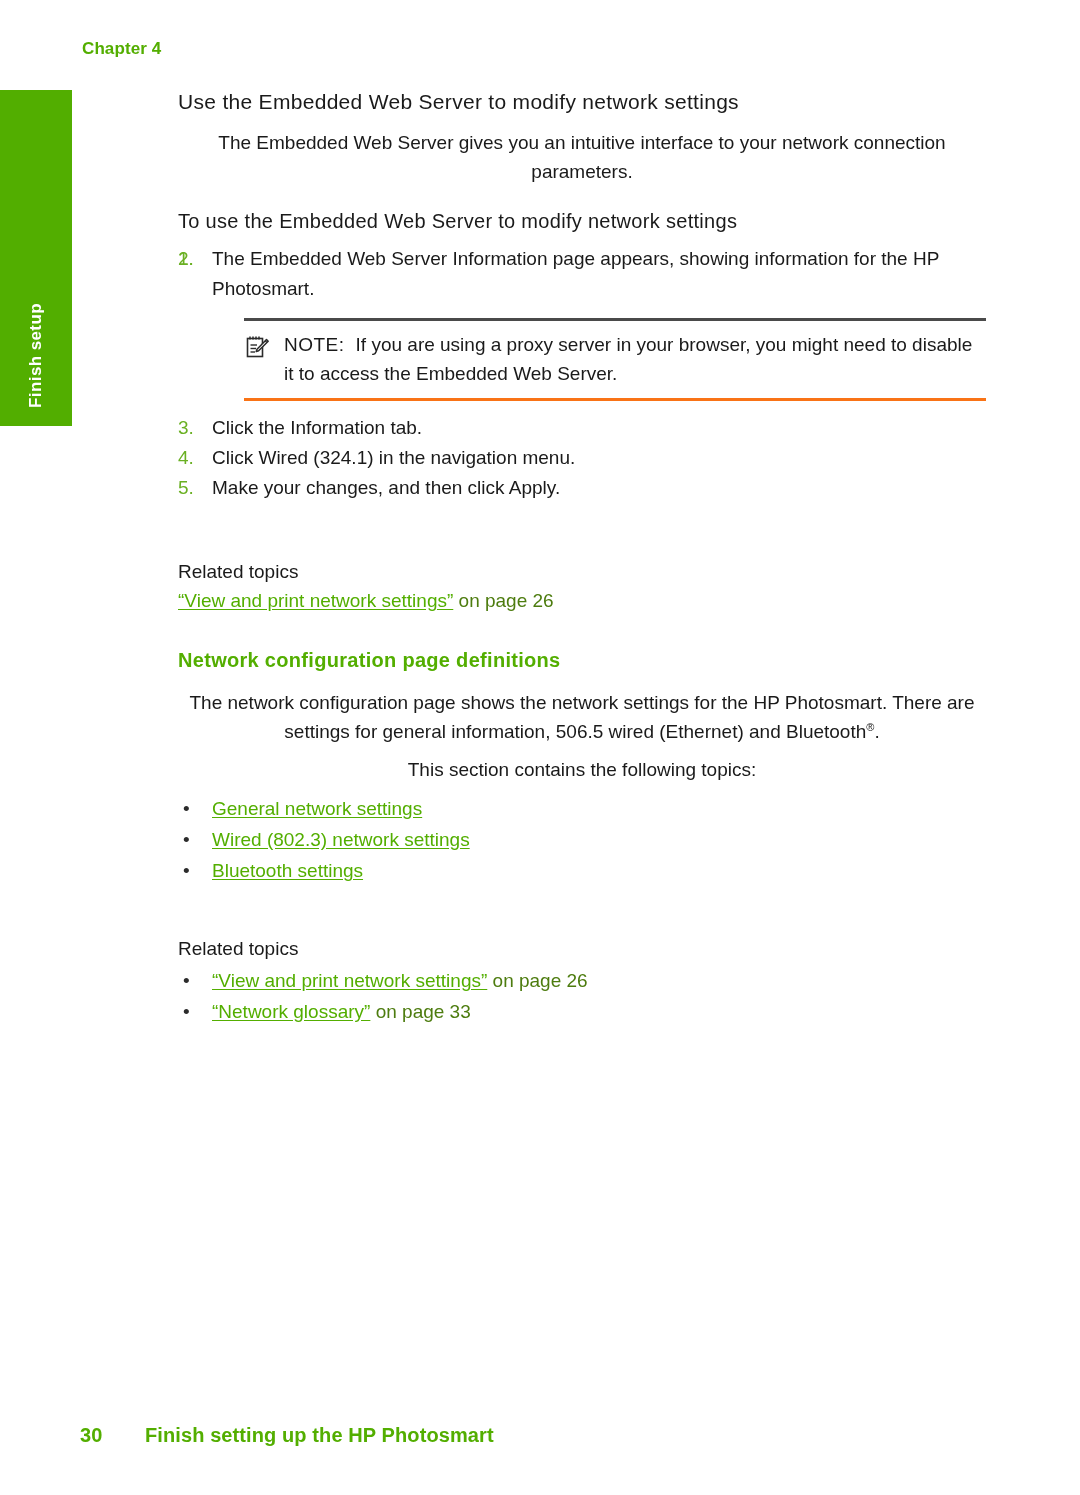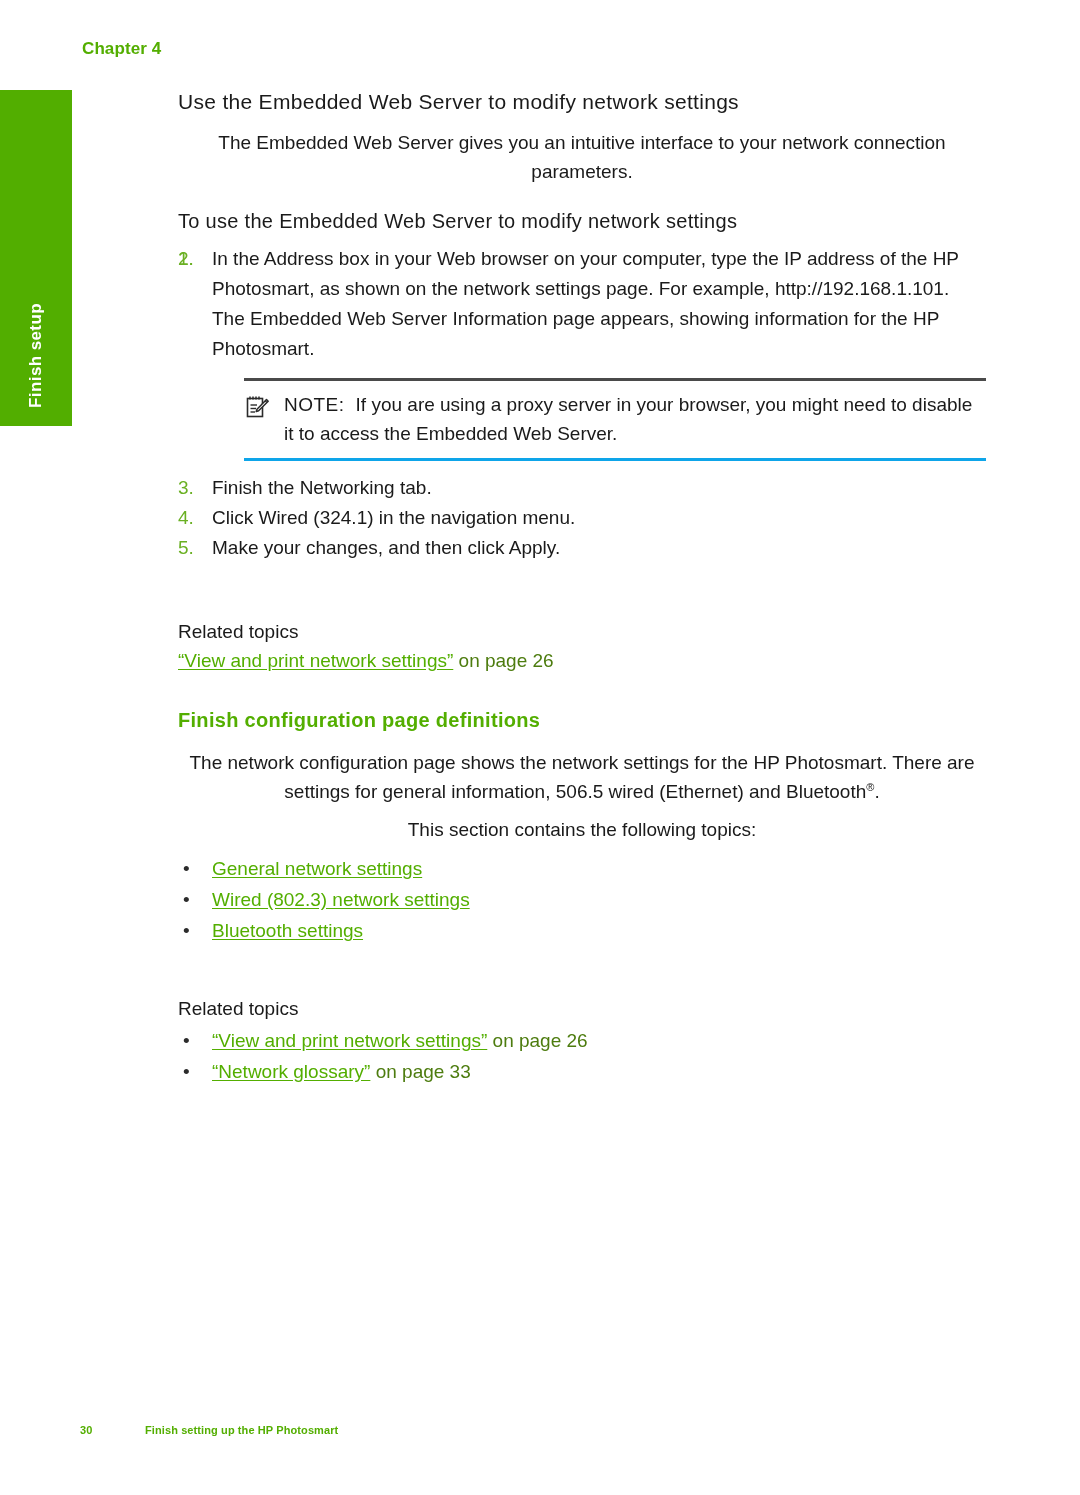--- a/index.html
+++ b/index.html
@@ -127,21 +127,21 @@
     line-height: 30px;
     color: #1a1a1a;
   }
 
   
   .note {
     position: relative;
     margin-left: 66px;
     width: 742px;
     border-top: 3px solid #4a4a4a;
-    border-bottom: 3px solid #0ea5e9;
+    border-bottom: 3px solid #f97316;
     padding: 9px 0 10px 0;
   }
   .note-row {
     position: relative;
     padding-left: 40px;
   }
   .note-icon {
     position: absolute;
     left: 0px;
     top: 4px;
@@ -200,21 +200,21 @@
     font-size: 11px;
     vertical-align: super;
     line-height: 0;
   }
 
   
   .footer {
     position: absolute;
     left: 80px;
     top: 1424px;
-    font-size: 11px;
+    font-size: 20px;
     font-weight: 600;
     color: #53ae00;
     letter-spacing: 0.1px;
     white-space: nowrap;
   }
   .footer .pgnum { display: inline-block; width: 65px; }
 </style>
 </head>
 <body>
 
@@ -237,21 +237,20 @@
     <div style="height:22px"></div>
     <div class="h3">To use the Embedded Web Server to modify network settings</div>
 
     <div style="height:10px"></div>
     <ol class="olist">
       <li>
         <span class="num">1.</span>
       </li>
       <li>
         <span class="num">2.</span>
-        <span>In the Address box in your Web browser on your computer, type the IP address of the HP Photosmart, as shown on the network settings page. For example, http://192.168.1.101.</span>
         <div class="sub-para">The Embedded Web Server Information page appears, showing information for the HP Photosmart.</div>
       </li>
     </ol>
 
     <div style="height:14px"></div>
     <div class="note">
       <div class="note-row">
         <span class="note-icon">
           <svg viewBox="0 0 26 26" width="26" height="26" aria-hidden="true">
             <rect x="3.5" y="4.5" width="15" height="18" fill="#ffffff" stroke="#2b2b2b" stroke-width="1.6"></rect>
@@ -269,40 +268,40 @@
         <div class="note-text">
           <span class="note-kw">NOTE:</span><span class="note-gap"></span><span>If you are using a proxy server in your browser, you might need to disable it to access the Embedded Web Server.</span>
         </div>
       </div>
     </div>
 
     <div style="height:12px"></div>
     <ol class="olist">
       <li>
         <span class="num">3.</span>
-        <span>Finish the Networking tab.</span>
+        <span>Click the Information tab.</span>
       </li>
       <li>
         <span class="num">4.</span>
         <span>Click Wired (324.1) in the navigation menu.</span>
       </li>
       <li>
         <span class="num">5.</span>
         <span>Make your changes, and then click Apply.</span>
       </li>
     </ol>
 
     <div style="height:33px"></div>
     <div class="related-label">Related topics</div>
     <div class="xlink-line">
       <a href="#" class="xlink">“View and print network settings”</a><span class="xsuffix"> on page 26</span>
     </div>
 
     <div style="height:32px"></div>
-    <div class="h-section">Finish configuration page definitions</div>
+    <div class="h-section">Network configuration page definitions</div>
 
     <div style="height:15px"></div>
     <div class="para"><span>The network configuration page shows the network settings for the HP Photosmart. There are settings for general information, 506.5 wired (Ethernet) and Bluetooth</span><sup class="reg">®</sup><span>.</span></div>
 
     <div style="height:9px"></div>
     <div class="para">This section contains the following topics:</div>
 
     <div style="height:9px"></div>
     <ul class="blist">
       <li>

